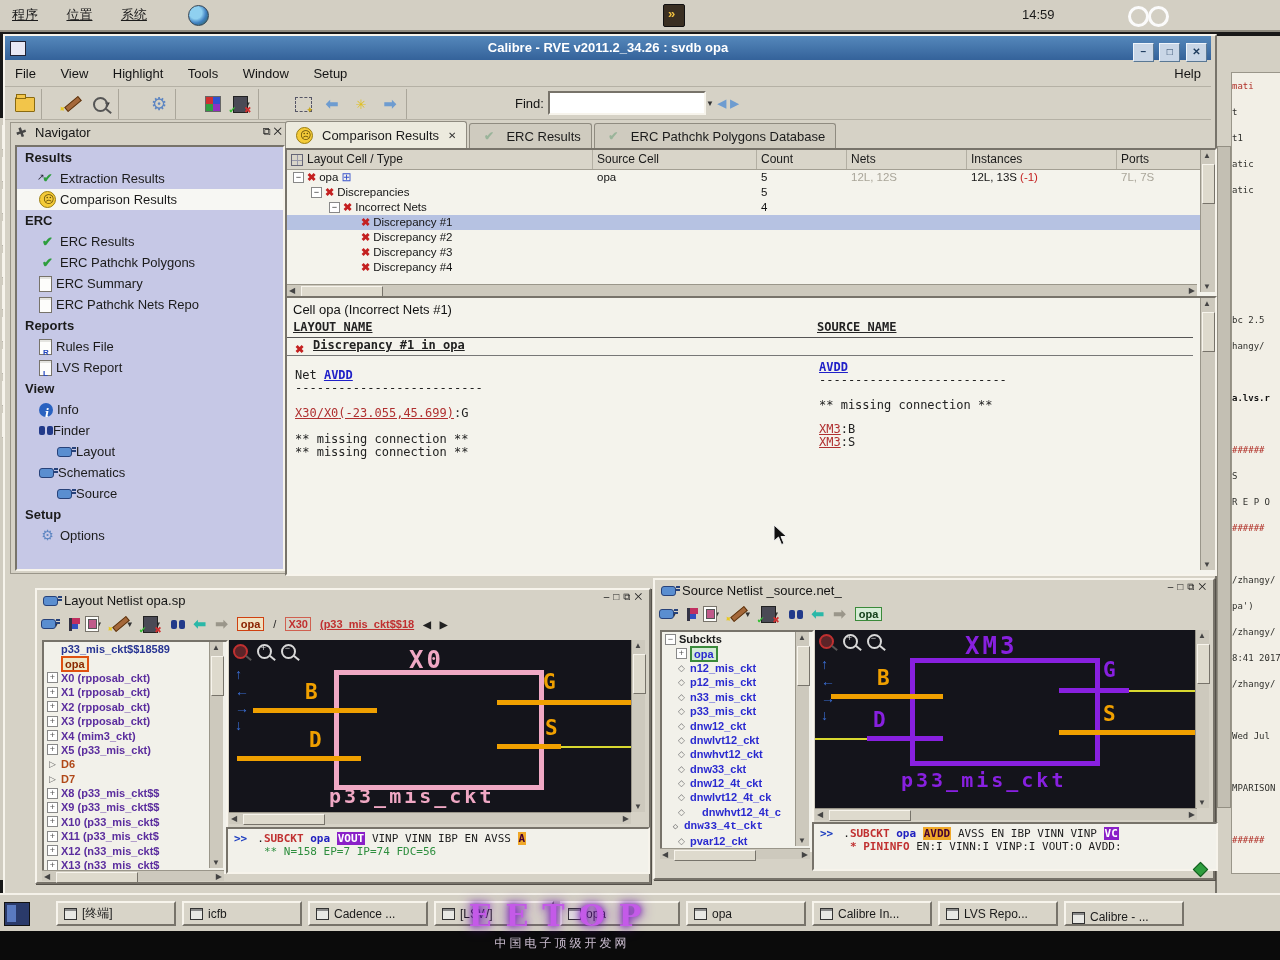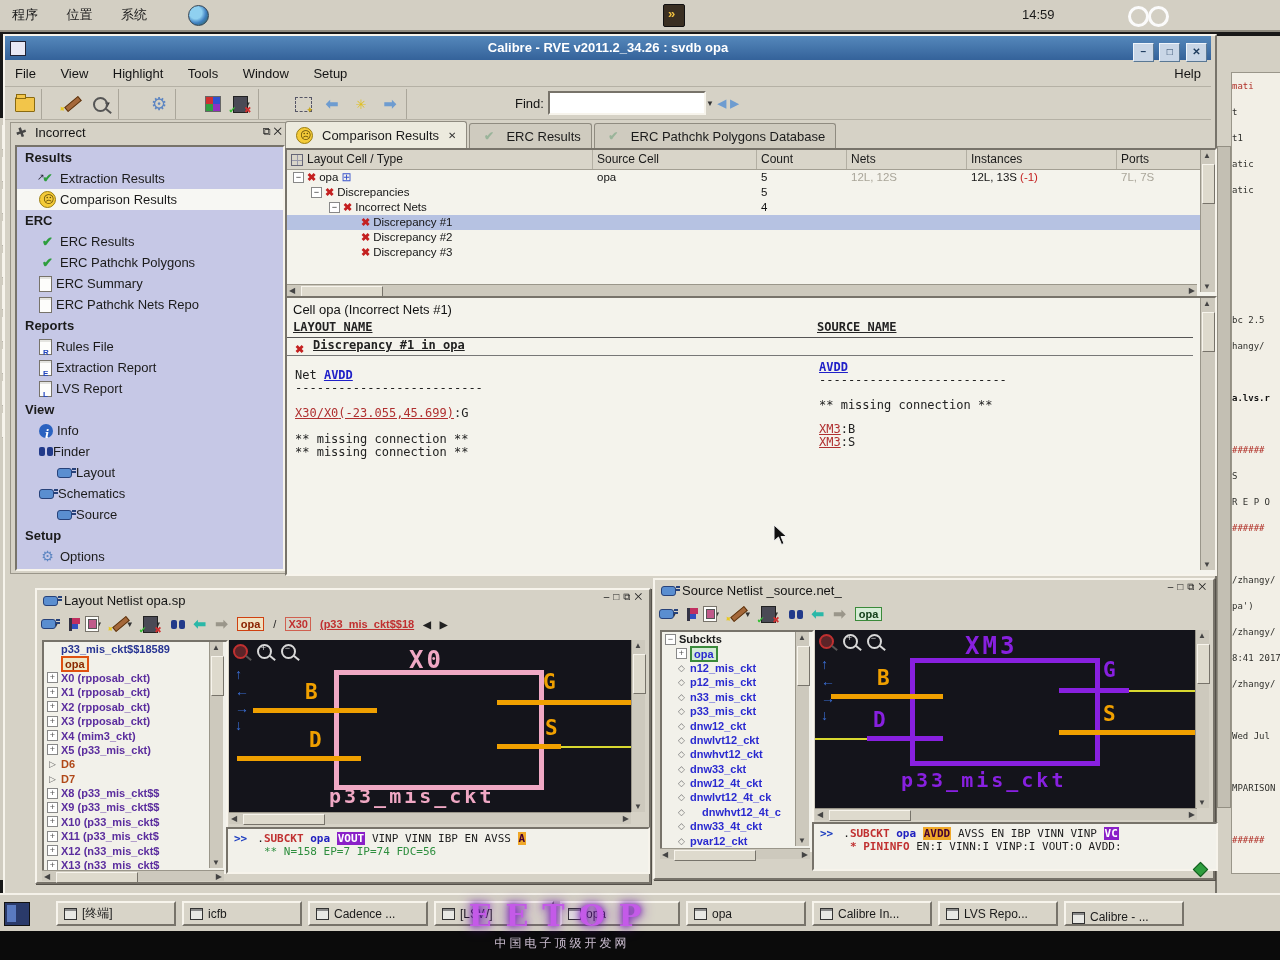--- a/index.html
+++ b/index.html
@@ -3,21 +3,21 @@
 <meta charset="utf-8">
 <style>
   html,body{margin:0;padding:0;width:1280px;height:960px;overflow:hidden;background:#101010;
     font-family:"Liberation Sans", sans-serif; -webkit-font-smoothing:antialiased;}
   #screen{position:absolute;left:0;top:0;width:1280px;height:960px;background:#181818;}
   .abs{position:absolute;}
   .bevel-out{border:2px solid;border-color:#f7f4ec #77736a #77736a #f7f4ec;}
 
   
   #top-panel{left:0;top:0;width:1280px;height:30px;background:#d3cfc3;border-bottom:2px solid #8f8b80;}
-  .gmenu{display:inline-block;padding:6px 12px 0 12px;font-size:13px;color:#1c1c1c;}
+  .gmenu{display:inline-block;padding:6px 12px 0 12px;font-size:13px;color:#1c1c1c;text-decoration:underline;}
   #globe-icon{left:188px;top:5px;width:19px;height:19px;border-radius:50%;
      background:radial-gradient(circle at 35% 35%, #8fd0f0 0 35%, #3f7fc0 60%, #2c5e36 100%);border:1px solid #345;}
   #panel-center-icon{left:663px;top:4px;width:20px;height:21px;background:#3a2f22;border:1px solid #111;border-radius:2px;}
   #panel-center-icon::before{content:"»";color:#f0c040;font-weight:bold;font-size:13px;position:absolute;left:4px;top:1px;}
   #panel-clock{left:1022px;top:7px;font-size:13px;color:#1a1a1a;}
   #panel-logo{left:1128px;top:6px;width:46px;height:19px;}
   #panel-logo i{position:absolute;width:15px;height:15px;border:3px solid #fbfbfb;border-radius:50%;top:0;}
   #panel-logo i.b{left:20px;}
 
   
@@ -379,21 +379,21 @@
         <input id="find-input" type="text" style="">
         <span class="drop">▼</span>
         <span class="arr blue" style="font-size:11px;">◀</span>
         <span class="arr blue" style="font-size:11px;">▶</span>
       </div>
     </div>
 
     <div id="navigator" class="abs">
       <div id="nav-head">
         <span class="nav-compass">✚</span>
-        <span id="nav-title">Incorrect</span>
+        <span id="nav-title">Navigator</span>
         <span id="nav-ctrl"><span>⧉</span><span>✕</span></span>
       </div>
       <div id="nav-list">
         <div class="nrow nsec">
 
             <span class="nlabel">Results</span>
           </div>
           <div class="nrow nitem">
             <span class="nic ic-extract"></span>
             <span class="nlabel">Extraction Results</span>
@@ -422,24 +422,20 @@
             <span class="nic ic-doc"></span>
             <span class="nlabel">ERC Pathchk Nets Repo</span>
           </div>
           <div class="nrow nsec">
 
             <span class="nlabel">Reports</span>
           </div>
           <div class="nrow nitem">
             <span class="nic ic-doc-r"></span>
             <span class="nlabel">Rules File</span>
-          </div>
-          <div class="nrow nitem">
-            <span class="nic ic-doc-e"></span>
-            <span class="nlabel">Extraction Report</span>
           </div>
           <div class="nrow nitem">
             <span class="nic ic-doc-l"></span>
             <span class="nlabel">LVS Report</span>
           </div>
           <div class="nrow nsec">
 
             <span class="nlabel">View</span>
           </div>
           <div class="nrow nitem">
@@ -592,20 +588,36 @@
               <span></span>
               <span class="note"></span>
             </span>
             <span class="tcell c6 dim"></span>
           </div>
           <div class="trow">
             <span class="tcell c1 lvl3">
               <span class="exp exp-none"></span>
               <span class="xic"></span>
               <span>Discrepancy #3</span>
+              <span class="extra"></span>
+            </span>
+            <span class="tcell c2"></span>
+            <span class="tcell c3"></span>
+            <span class="tcell c4 dim"></span>
+            <span class="tcell c5">
+              <span></span>
+              <span class="note"></span>
+            </span>
+            <span class="tcell c6 dim"></span>
+          </div>
+          <div class="trow">
+            <span class="tcell c1 lvl3">
+              <span class="exp exp-none"></span>
+              <span class="xic"></span>
+              <span>Discrepancy #4</span>
               <span class="extra"></span>
             </span>
             <span class="tcell c2"></span>
             <span class="tcell c3"></span>
             <span class="tcell c4 dim"></span>
             <span class="tcell c5">
               <span></span>
               <span class="note"></span>
             </span>
             <span class="tcell c6 dim"></span>
@@ -877,21 +889,21 @@
               <span class="tlbl">dnw12_4t_ckt</span>
             </div>
             <div class="ltrow" style="padding-left:14px;">
               <span class="tic diamond"></span>
               <span class="tlbl">dnwlvt12_4t_ck</span>
             </div>
             <div class="ltrow" style="padding-left:14px;gap:15px;">
               <span class="tic diamond"></span>
               <span class="tlbl">dnwhvt12_4t_c</span>
             </div>
-            <div class="ltrow" style="padding-left:14px;">
+            <div class="ltrow" style="padding-left:8px;font-family:Liberation Mono, monospace;">
               <span class="tic diamond"></span>
               <span class="tlbl">dnw33_4t_ckt</span>
             </div>
             <div class="ltrow" style="padding-left:14px;">
               <span class="tic diamond"></span>
               <span class="tlbl">pvar12_ckt</span>
             </div>
             <div class="ltrow" style="padding-left:14px;">
               <span class="tic diamond"></span>
               <span class="tlbl">pvar33_ckt</span>

